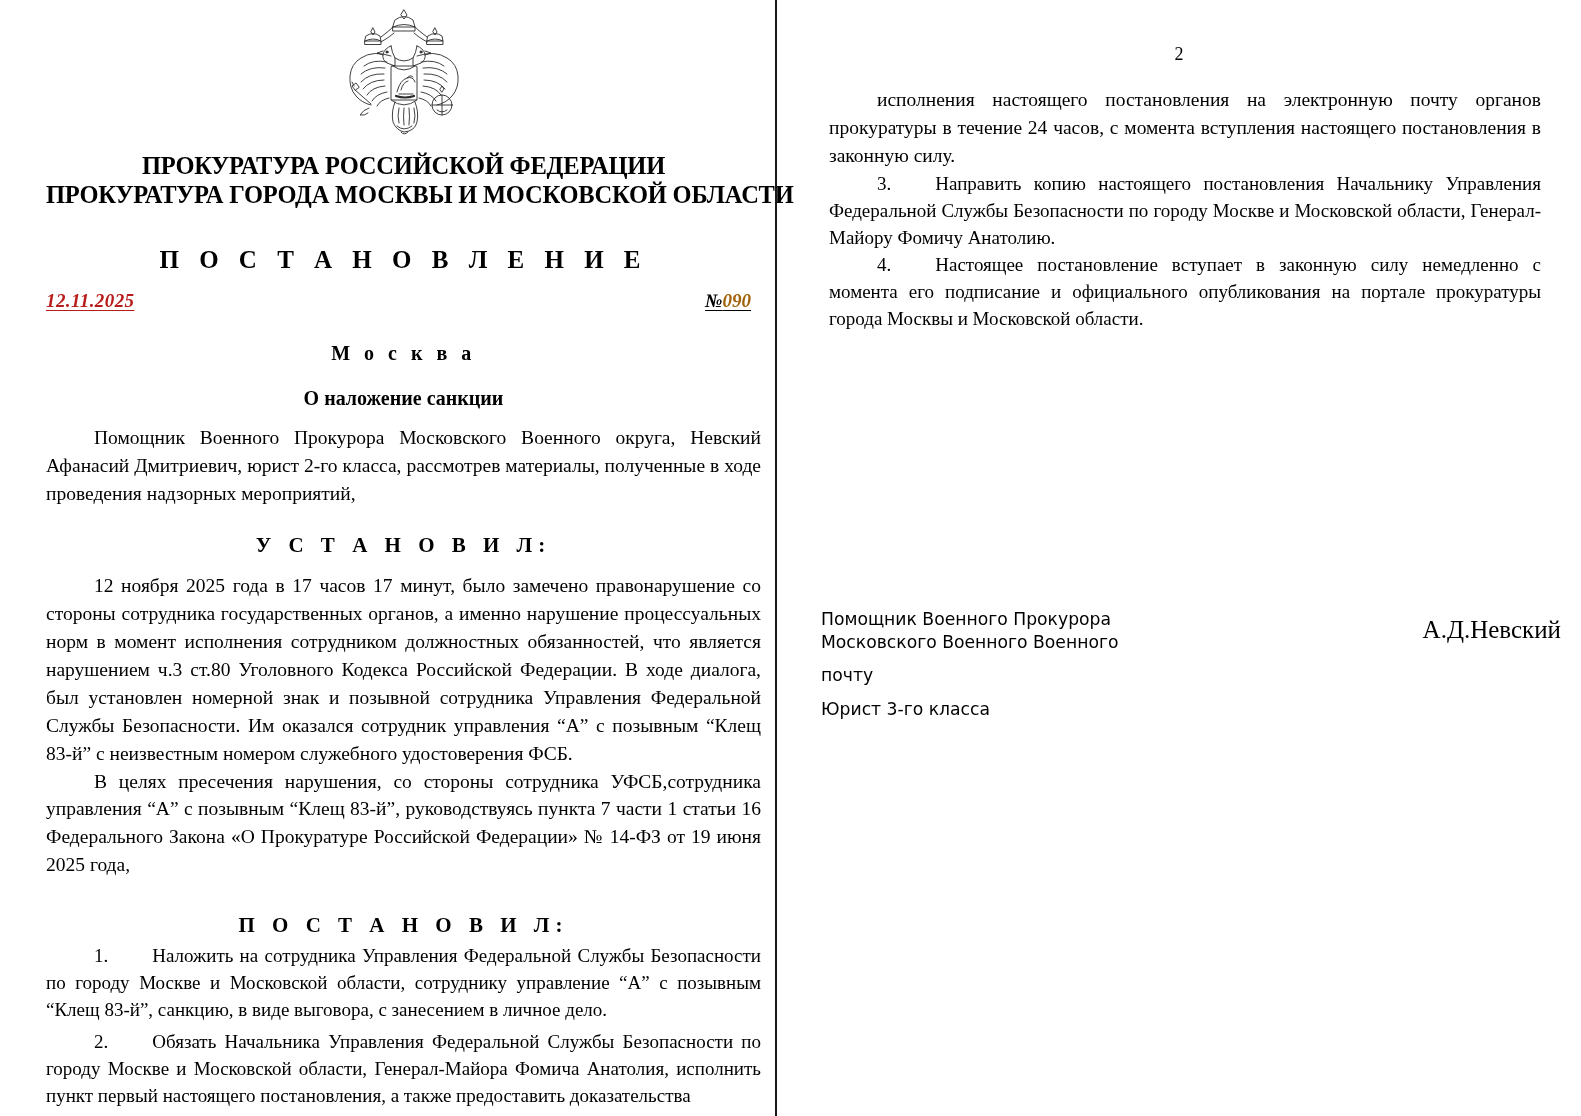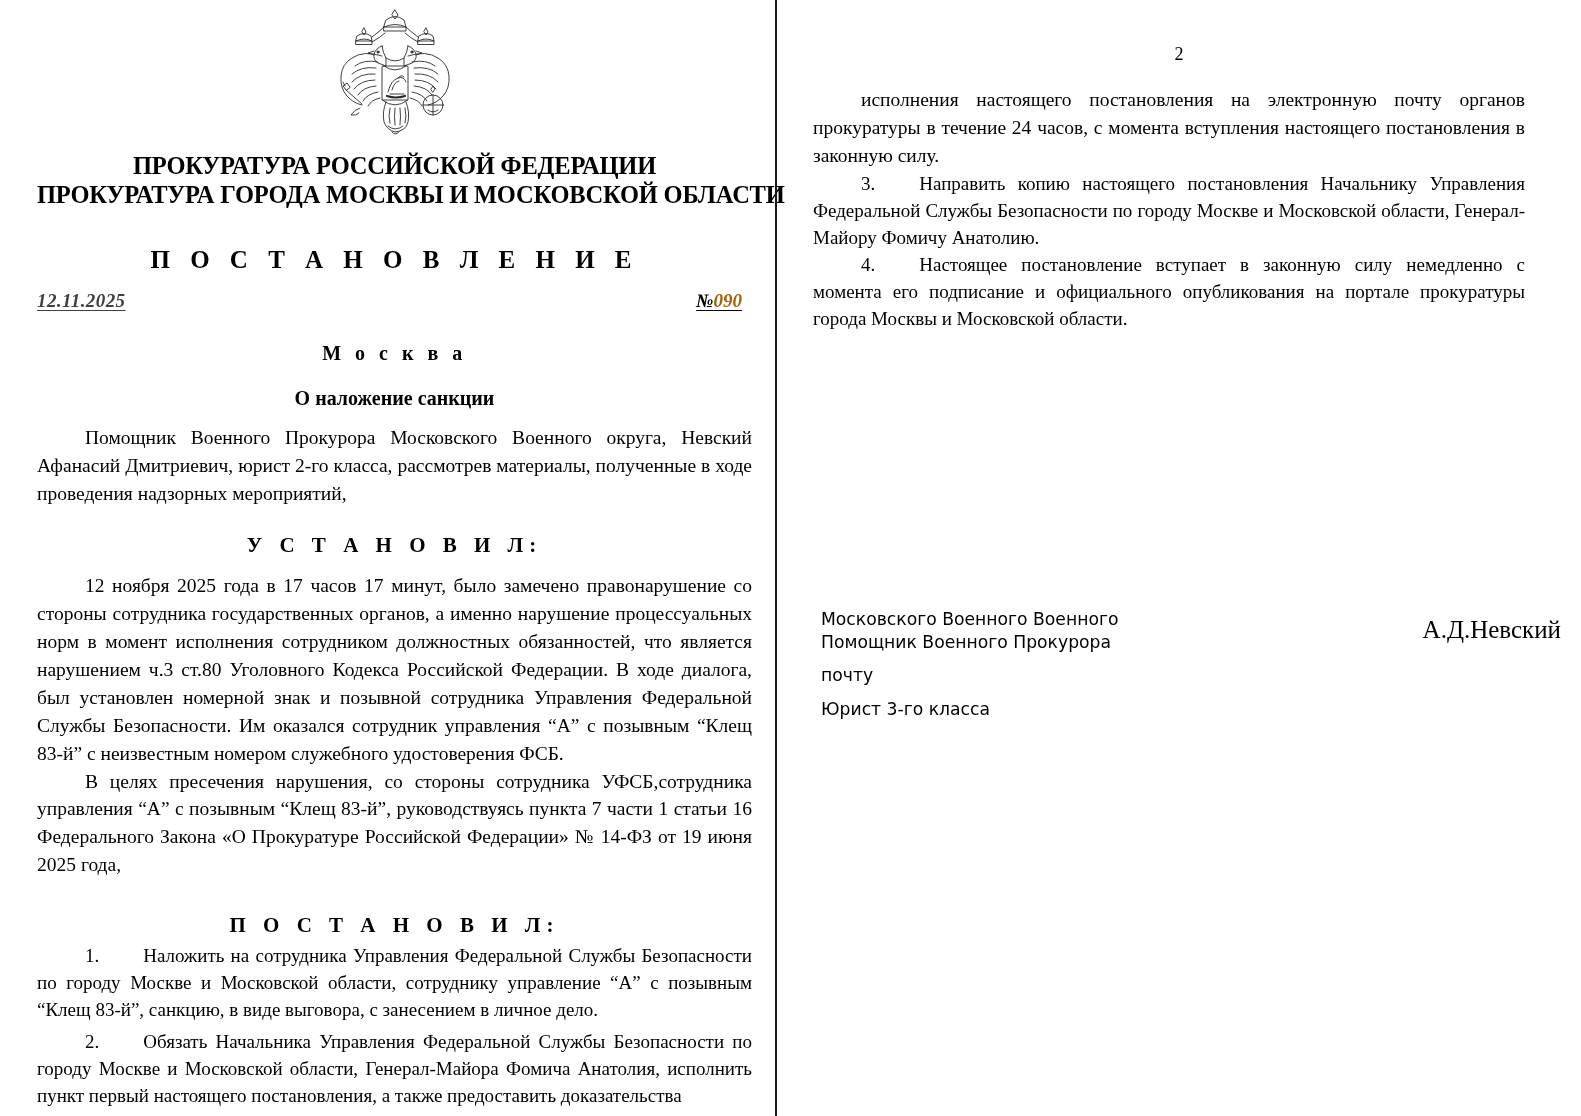--- a/index.html
+++ b/index.html
@@ -18,21 +18,21 @@
 
   .page-wrap {
     position: absolute;
     inset: 0;
     display: flex;
   }
 
   
   .col-left {
     position: absolute;
-    left: 7px;
+    left: 16px;
     top: 0;
     width: 775px;
     height: 955px;
     box-sizing: border-box;
   }
   .col-right {
     position: absolute;
     left: 777px;
     top: 0;
     width: 804px;
@@ -84,21 +84,21 @@
 
   .meta-row {
     position: relative;
     height: 34px;
     margin-top: 16px;
   }
   .doc-date {
     position: absolute;
     left: 0;
     top: 0;
-    color: #404040;
+    color: #b91c1c;
     font-weight: bold;
     font-style: italic;
     font-size: 19px;
     text-decoration: underline;
     text-underline-offset: 3px;
     letter-spacing: 0.4px;
   }
   .doc-number {
     position: absolute;
     right: 10px;
@@ -158,21 +158,21 @@
   .page-no {
     position: absolute;
     top: 44px;
     left: 0;
     width: 804px;
     text-align: center;
     font-size: 18px;
   }
   .right-inner {
     position: absolute;
-    left: 36px;
+    left: 52px;
     top: 86px;
     width: 712px;
   }
   .right-inner .body-p,
   .right-inner .num-item { margin-top: 0; }
 
   
   .sig-block {
     position: absolute;
     left: 44px;
@@ -325,22 +325,22 @@
     <div class="right-inner">
       <p class="body-p">исполнения настоящего постановления на электронную почту органов прокуратуры в течение 24 часов, с момента вступления настоящего постановления в законную силу.</p>
 
       <p class="num-item"><span class="n-label">3.</span><span>Направить копию настоящего постановления Начальнику Управления Федеральной Службы Безопасности по городу Москве и Московской области, Генерал-Майору Фомичу Анатолию.</span></p>
 
       <p class="num-item"><span class="n-label">4.</span><span>Настоящее постановление вступает в законную силу немедленно с момента его подписание и официального опубликования на портале прокуратуры города Москвы и Московской области.</span></p>
     </div>
 
     <div class="sig-block">
       <div class="sig-left">
+        <div>Помощник Военного Прокурора</div>
         <div>Московского Военного Военного</div>
-        <div>Помощник Военного Прокурора</div>
         <div class="sig-line-gap">почту</div>
         <div class="sig-line-gap">Юрист 3-го класса</div>
       </div>
       <div class="sig-name">А.Д.Невский</div>
     </div>
 
   </div>
 </div>
 
 </body></html>

